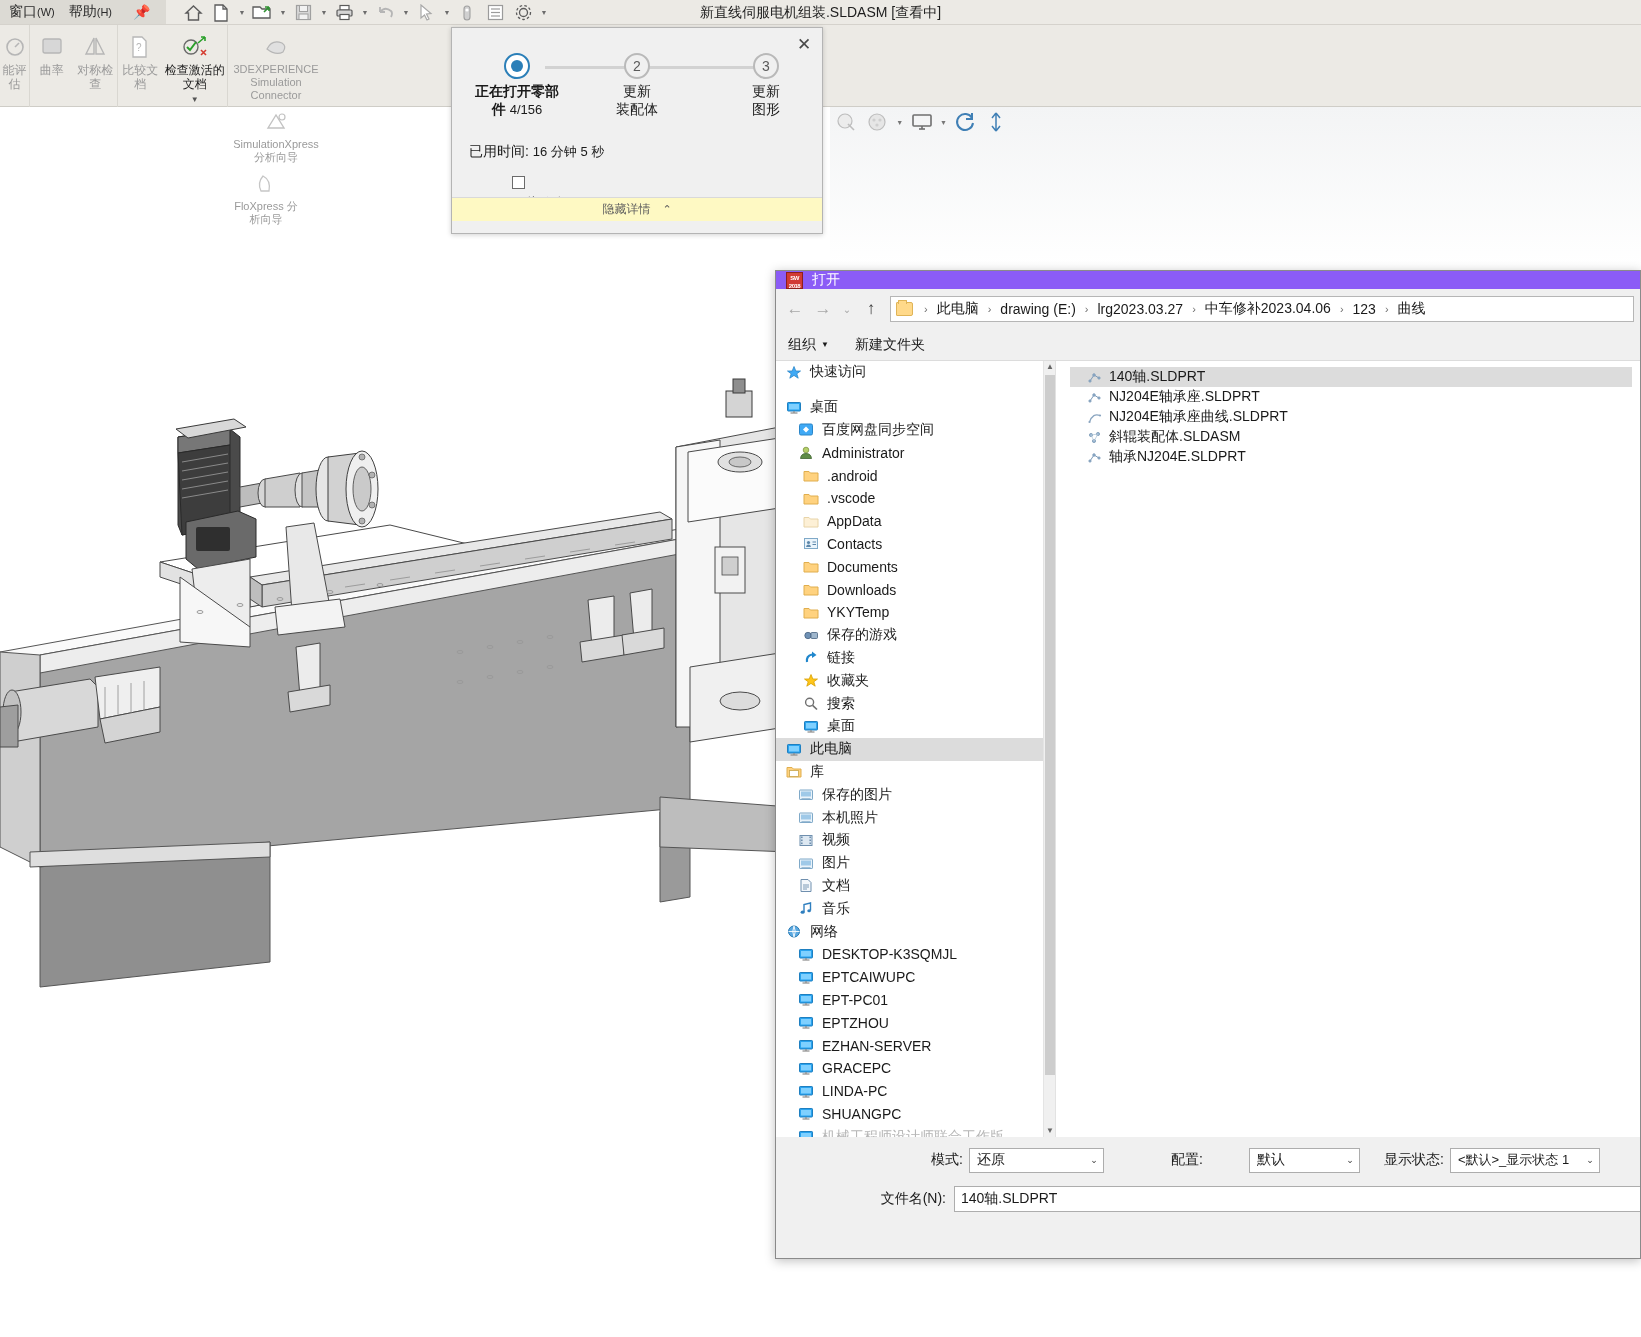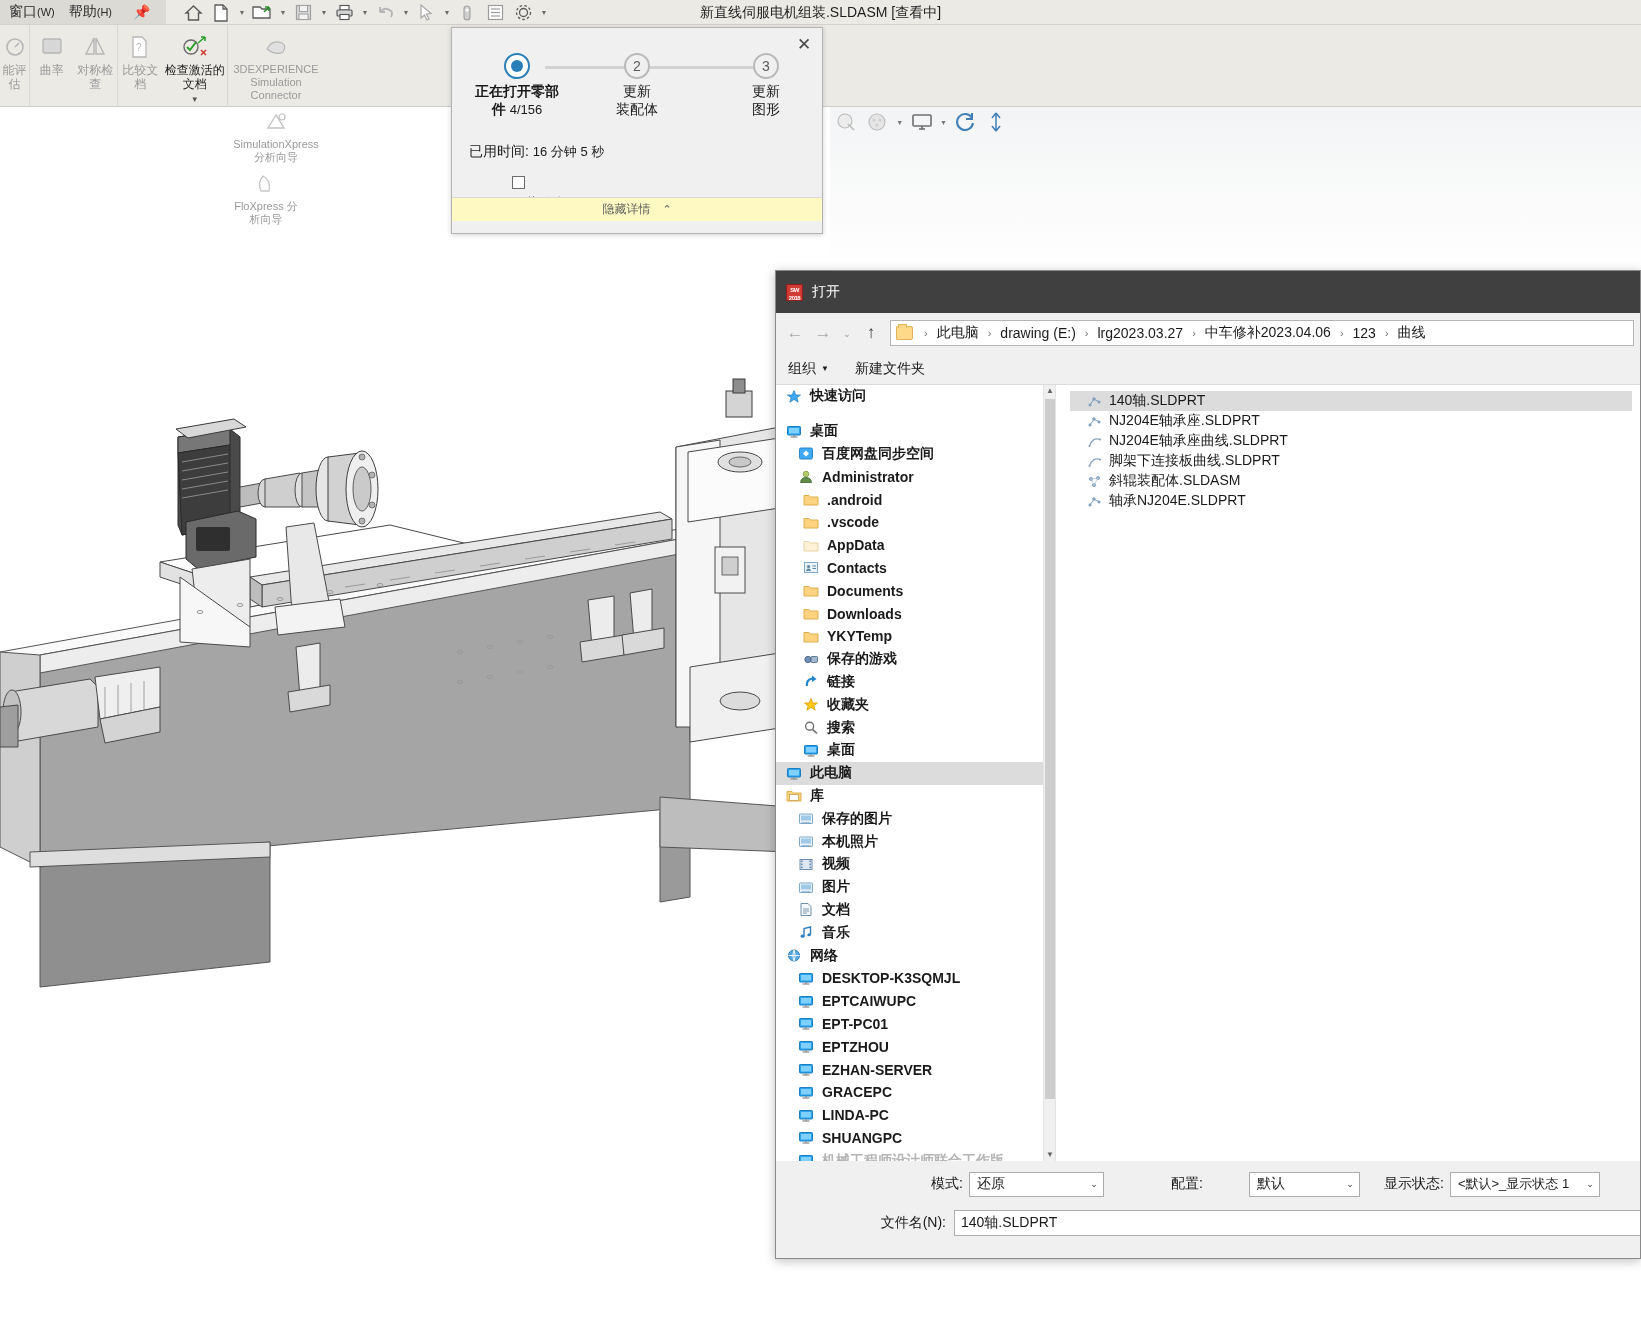--- a/index.html
+++ b/index.html
@@ -144,21 +144,21 @@
   .prog-footer .chev { font-size: 11px; }
 
   
   .open-dlg {
     position: absolute; top: 270px; left: 775px; width: 866px; height: 989px;
     background: #f0f0f0; border: 1px solid #8a8a8a;
     box-shadow: 0 2px 10px rgba(0,0,0,.25);
     overflow: hidden;
   }
   .dlg-title {
-    height: 42px; background: #404040; display: flex; align-items: center;
+    height: 18px; background: #8b5cf6; display: flex; align-items: center;
     padding-left: 10px; gap: 9px;
   }
   .sw-logo {
     width: 17px; height: 17px; background: #d13a35; border: 1px solid #8d1f1c;
     color: #fff; font-size: 6px; line-height: 8px; text-align: center;
     font-family: "Liberation Sans", sans-serif; padding-top: 1px;
   }
   .sw-logo b { display: block; font-size: 6px; letter-spacing: -0.5px; }
   .dlg-title-text { color: #fff; font-size: 14px; }
 
@@ -194,21 +194,21 @@
     border-bottom: 1px solid #dcdcdc; background: #f0f0f0;
   }
   .cmd { font-size: 14px; color: #1a1a1a; display: flex; align-items: center; gap: 5px; }
   .cmd .dn { font-size: 8px; }
 
   .dlg-body { display: flex; height: 776px; background: #fff; }
   .tree-pane {
     width: 280px; height: 100%; background: #fff; position: relative;
     border-right: 1px solid #e2e2e2; overflow: hidden;
   }
-  .tree-scroll { position: absolute; inset: 0 12px 0 0; font-weight: bold; }
+  .tree-scroll { position: absolute; inset: 0 12px 0 0; }
   .tree-row {
     height: 22.8px; display: flex; align-items: center; font-size: 14px; color: #1a1a1a;
     padding-left: 8px; white-space: nowrap;
   }
   .tree-row.sel { background: #dcdcdc; }
   .tree-row.dim { color: #b5b5b5; }
   .tr-ico { width: 20px; height: 18px; display: flex; align-items: center; justify-content: center; margin-right: 6px; flex: none; }
   .ind1 { padding-left: 8px; }
   .ind2 { padding-left: 20px; }
   .ind3 { padding-left: 25px; }
@@ -1090,30 +1090,20 @@
                   <path d="M2.5 12 Q6 2.5 13 5.5" fill="none" stroke="#8aa5c0" stroke-width="1.3"></path>
                   <circle cx="2.5" cy="12" r="1.1" fill="#8aa5c0"></circle>
                   <circle cx="13" cy="5.5" r="1.1" fill="#8aa5c0"></circle>
                 </svg>
               </span>
               <span>NJ204E轴承座曲线.SLDPRT</span>
             </div>
             <div class="file-row" style="height: 20px; margin-bottom: 0px; margin-top: 0px;">
               <span class="fr-ico">
                 <svg width="16" height="15" viewBox="0 0 16 15">
-                  <path d="M2.5 12 Q6 2.5 13 5.5" fill="none" stroke="#8aa5c0" stroke-width="1.3"></path>
-                  <circle cx="2.5" cy="12" r="1.1" fill="#8aa5c0"></circle>
-                  <circle cx="13" cy="5.5" r="1.1" fill="#8aa5c0"></circle>
-                </svg>
-              </span>
-              <span>脚架下连接板曲线.SLDPRT</span>
-            </div>
-            <div class="file-row" style="height: 20px; margin-bottom: 0px; margin-top: 0px;">
-              <span class="fr-ico">
-                <svg width="16" height="15" viewBox="0 0 16 15">
                   <g fill="#9ab8d4" stroke="#6f8fae" stroke-width=".7">
                     <circle cx="4" cy="5" r="1.6"></circle>
                     <circle cx="11" cy="4" r="1.6"></circle>
                     <circle cx="7" cy="11" r="1.6"></circle>
                   </g>
                   <path d="M4 5 L11 4 M11 4 L7 11 M7 11 L4 5" fill="none" stroke="#b2c6d8" stroke-width=".8"></path>
                 </svg>
               </span>
               <span>斜辊装配体.SLDASM</span>
             </div>

